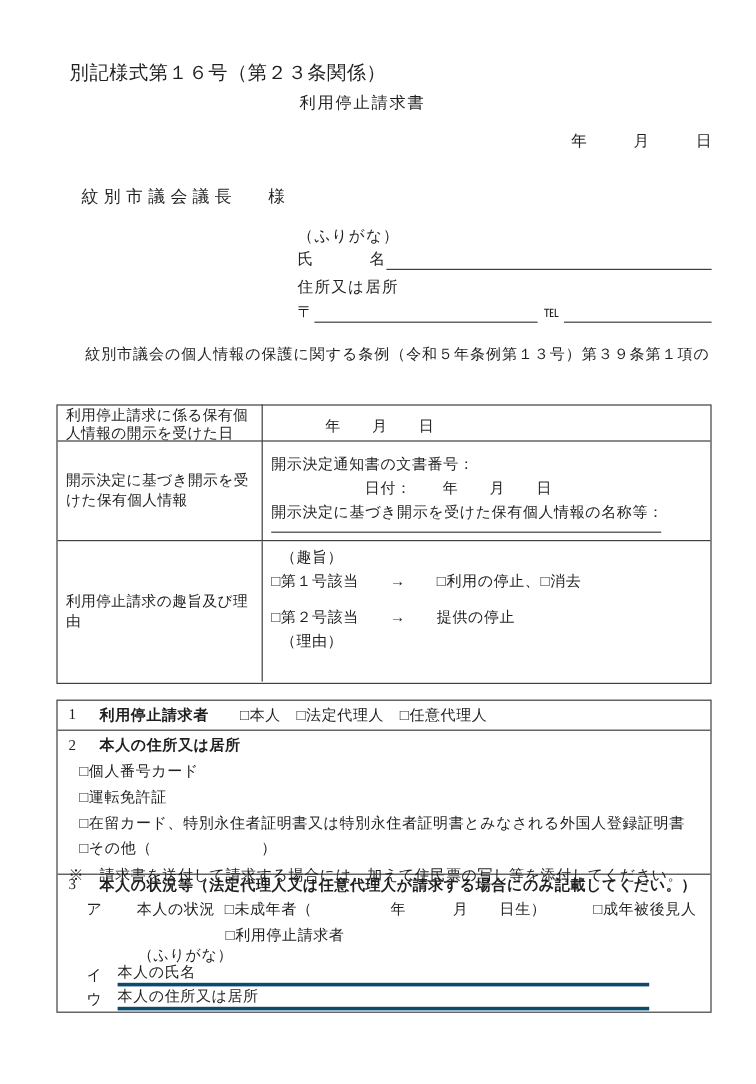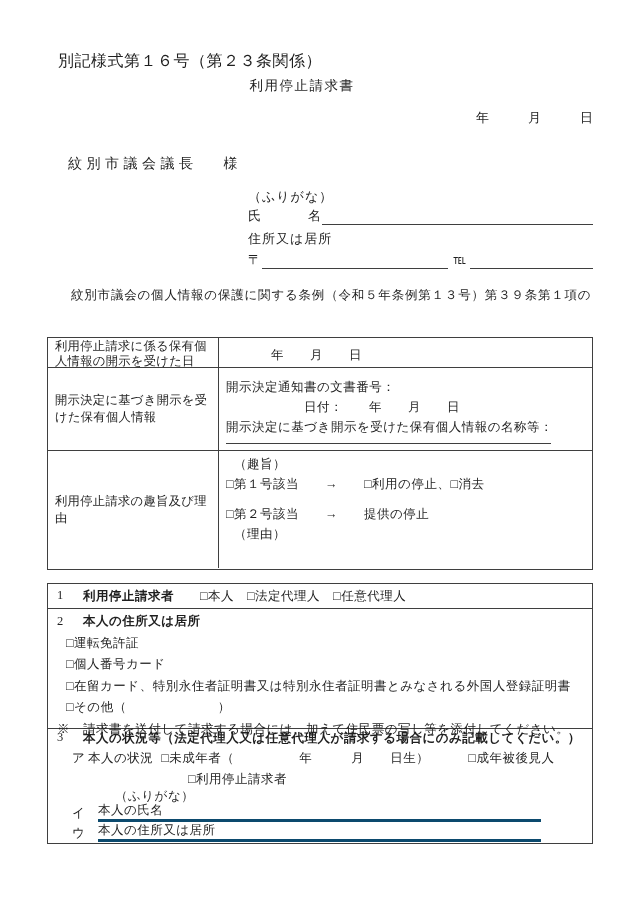--- a/index.html
+++ b/index.html
@@ -68,21 +68,21 @@
   .numline .num{width:8px;}
   .numline .nlabel{margin-left:18px;font-weight:bold;}
   .numline .nopts{margin-left:26px;}
   .t2 .r1 .tc{padding:4px 0 0 9px;}
   .t2 .r2 .tc{padding:2px 0 0 9px;line-height:21.5px;}
   .t2 .r2 .opt{padding-left:9px;}
   .t2 .r3 .tc{padding:1px 0 0 9px;}
   .t2 .r3 .hdr{height:20px;}
   .t2 .r3 .aline{height:21px;padding-left:15px;display:flex;}
   .t2 .r3 .aline .mk{width:13px;}
-  .t2 .r3 .aline .albl{margin-left:3px;}
+  .t2 .r3 .aline .albl{margin-left:29px;}
   .t2 .r3 .aline .aopts{margin-left:8px;}
   .t2 .r3 .a2{height:19px;padding-left:131px;}
   .t2 .r3 .furi{height:12px;line-height:12px;padding-left:58px;}
   .t2 .r3 .uline{height:20px;padding-left:15px;display:flex;align-items:flex-end;}
   .t2 .r3 .uline .mk{width:26px;}
   .t2 .r3 .uline .ufill{width:443px;border-bottom:3px solid #0c4a6e;}
 </style>
 </head>
 <body>
 
@@ -153,22 +153,22 @@
         <span class="nlabel nw">利用停止請求者</span>
         <span class="nopts nw">□本人　□法定代理人　□任意代理人</span>
       </div>
     </div>
     <div class="trow r2">
       <div class="tc">
         <div class="numline">
           <span class="num">2</span>
           <span class="nlabel nw">本人の住所又は居所</span>
         </div>
+        <div class="opt nw">□個人番号カード</div>
         <div class="opt nw">□運転免許証</div>
-        <div class="opt nw">□個人番号カード</div>
         <div class="opt nw">□在留カード、特別永住者証明書又は特別永住者証明書とみなされる外国人登録証明書</div>
         <div class="opt nw">□その他（　　　　　　　）</div>
         <div class="nw">※　請求書を送付して請求する場合には、加えて住民票の写し等を添付してください。</div>
       </div>
     </div>
     <div class="trow r3">
       <div class="tc">
         <div class="numline hdr">
           <span class="num">3</span>
           <span class="nlabel nw">本人の状況等（法定代理人又は任意代理人が請求する場合にのみ記載してくだい。）</span>

